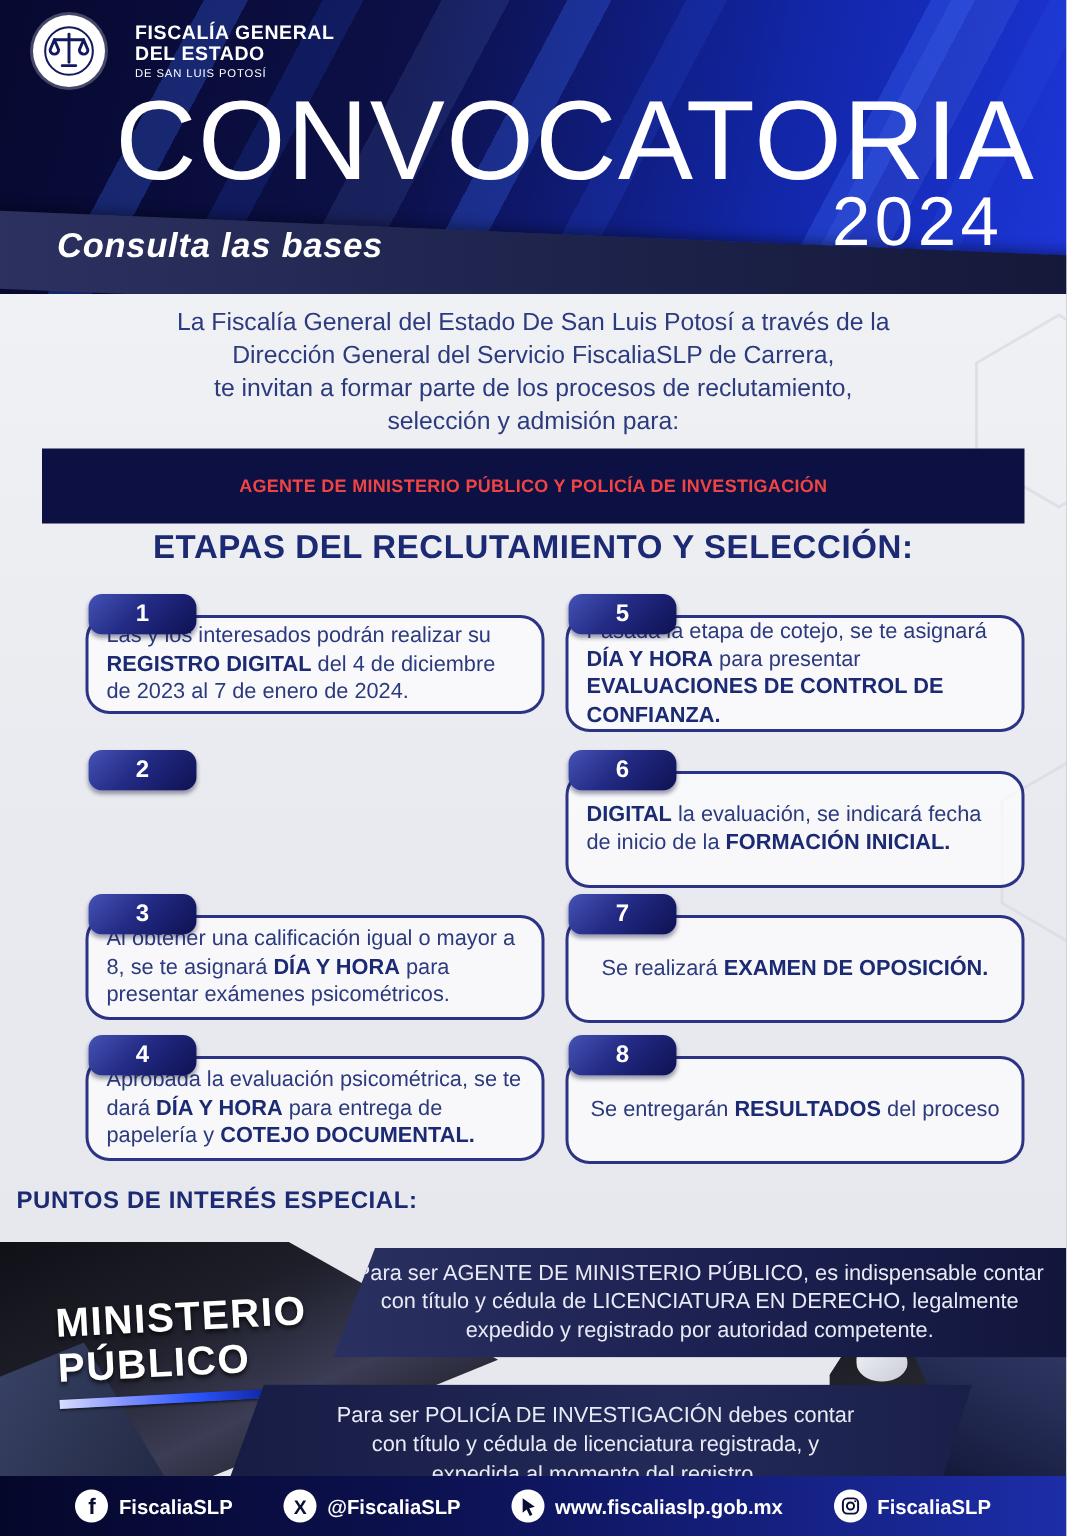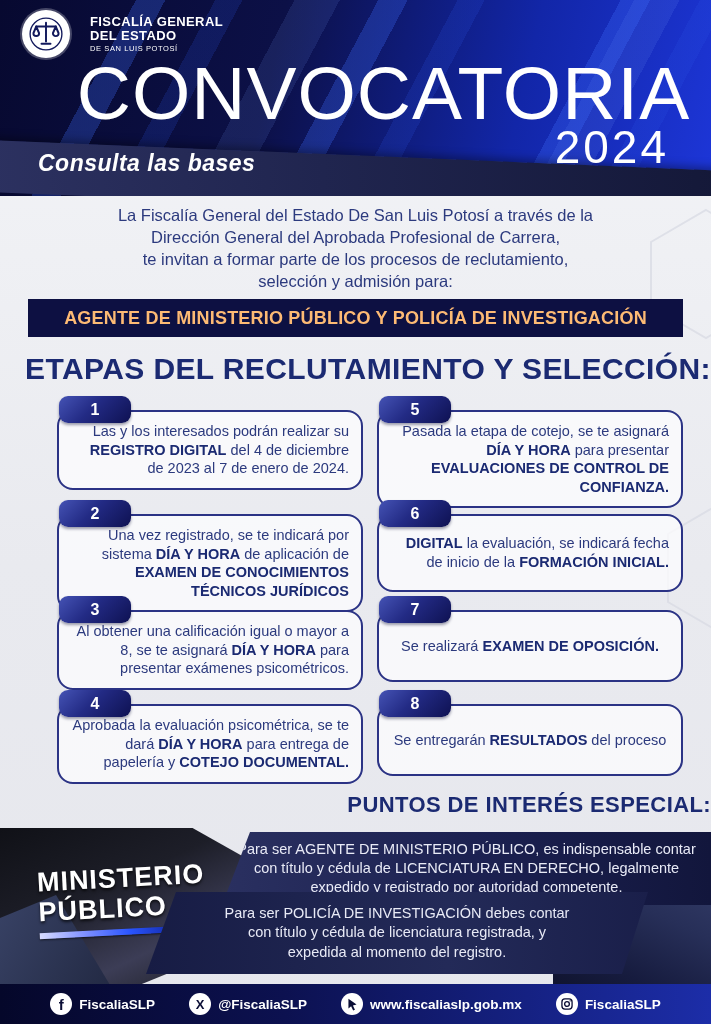--- a/index.html
+++ b/index.html
@@ -53,50 +53,50 @@
     padding:10px 0 0 48px; letter-spacing:.5px;
   }
   
   .hexes { position:absolute; right:-55px; top:200px; z-index:0; opacity:.75; }
   
   .intro {
     position:absolute; left:40px; right:40px; top:204px; z-index:2;
     text-align:center; color:#2c3a7e; font-size:16.5px; line-height:1.34;
   }
   .position-banner {
-    position:absolute; left:28px; right:28px; top:299px; height:38px; z-index:2;
-    background:#0d1042; color:#fdba74; display:flex; align-items:center; justify-content:center;
-    font-size:18px; font-weight:bold; letter-spacing:.2px; white-space:nowrap;
+    position:absolute; left:28px; right:28px; top:299px; height:50px; z-index:2;
+    background:#0d1042; color:#ef4444; display:flex; align-items:center; justify-content:center;
+    font-size:12px; font-weight:bold; letter-spacing:.2px; white-space:nowrap;
   }
   .stages-heading {
     position:absolute; left:0; right:0; top:352px; z-index:2;
-    text-align:right; color:#1b2a72; font-size:30px; font-weight:bold; letter-spacing:.4px;
+    text-align:center; color:#1b2a72; font-size:22px; font-weight:bold; letter-spacing:.4px;
   }
   
   .cell { position:absolute; width:306px; z-index:2; }
   .pill {
     position:absolute; left:2px; top:0; width:72px; height:27px; z-index:3;
     background:linear-gradient(135deg,#4553b5 0%,#232b85 45%,#0e1152 100%);
     border-radius:9px; color:#fff; font-size:16px; font-weight:bold;
     display:flex; align-items:center; justify-content:center;
     box-shadow:0 2px 3px rgba(10,13,50,.4);
   }
   .stage-box {
     position:relative; margin-top:14px;
     border:2px solid #2b3385; border-radius:16px;
     background:rgba(253,254,255,.72);
-    padding:10px 12px;
+    padding:0 12px;
     display:flex; align-items:center; justify-content:center;
-    text-align:right; color:#2c3a7e; font-size:14.5px; line-height:1.28;
+    text-align:left; color:#2c3a7e; font-size:14.5px; line-height:1.28;
   }
   .stage-box .bold { font-weight:bold; color:#1b2a72; }
   
   .special-heading {
-    position:absolute; left:0; right:0; top:792px; z-index:2;
-    text-align:right; color:#1b2a72; font-size:22px; font-weight:bold; letter-spacing:.4px;
+    position:absolute; left:11px; right:0; top:792px; z-index:2;
+    text-align:left; color:#1b2a72; font-size:16px; font-weight:bold; letter-spacing:.4px;
   }
   .photo-left {
     position:absolute; left:0; top:828px; width:332px; height:157px; z-index:1;
     background:linear-gradient(155deg,#101117 0%,#1d1e28 35%,#3c3d56 62%,#23242f 80%,#0d0e13 100%);
     clip-path:polygon(0 0, 58% 0, 100% 50%, 42% 100%, 0 100%);
   }
   .photo-left .arm {
     position:absolute; left:-10px; bottom:0; width:120px; height:90px;
     background:linear-gradient(120deg,#3a4468,#232a44);
     clip-path:polygon(0 30%, 55% 0, 100% 100%, 0 100%);
@@ -139,21 +139,21 @@
     display:flex; flex-direction:column; align-items:center; justify-content:center;
     font-size:14.5px; line-height:1.32; text-align:center;
     box-shadow:0 2px 6px rgba(10,12,40,.4);
   }
   .note-1 {
     left:222px; top:832px; width:489px; height:73px;
     background:linear-gradient(90deg,#2a3060 0%,#1b2050 55%,#12163c 100%);
     clip-path:polygon(28px 0, 100% 0, 100% 100%, 0 100%);
   }
   .note-2 {
-    left:146px; top:892px; width:502px; height:82px;
+    left:146px; top:923px; width:502px; height:82px;
     background:linear-gradient(90deg,#171c44 0%,#232a58 60%,#1a1f4a 100%);
     clip-path:polygon(30px 0, 100% 0, calc(100% - 26px) 100%, 0 100%);
   }
   
   .footer {
     position:absolute; left:0; bottom:0; width:711px; height:40px; z-index:4;
     background:linear-gradient(90deg,#05072a 0%,#0c1150 40%,#1c2da8 100%);
     display:flex; align-items:center; justify-content:center; gap:34px;
   }
   .social { display:flex; align-items:center; gap:7px; color:#fff; font-size:13.5px; font-weight:bold; }
@@ -195,43 +195,40 @@
     </div>
   </div>
 
   <svg class="hexes" width="180" height="480" viewBox="0 0 180 480">
     <polygon points="120,10 175,42 175,106 120,138 65,106 65,42" fill="none" stroke="#d9dbe4" stroke-width="2"></polygon>
     <polygon points="140,300 198,334 198,402 140,436 82,402 82,334" fill="none" stroke="#d9dbe4" stroke-width="2"></polygon>
   </svg>
 
   <div class="intro">
     <div>La Fiscalía General del Estado De San Luis Potosí a través de la</div>
-    <div>Dirección General del Aprobada Profesional de Carrera,</div>
+    <div>Dirección General del Servicio FiscaliaSLP de Carrera,</div>
     <div>te invitan a formar parte de los procesos de reclutamiento,</div>
     <div>selección y admisión para:</div>
   </div>
 
   <div class="position-banner">AGENTE DE MINISTERIO PÚBLICO Y POLICÍA DE INVESTIGACIÓN</div>
 
   <div class="stages-heading">ETAPAS DEL RECLUTAMIENTO Y SELECCIÓN:</div>
 
   <div class="cell" style="left:57px; top:396px;">
     <div class="pill">
         <span>1</span>
       </div>
     <div class="stage-box" style="min-height:66px;">
         <div><span>Las y los interesados podrán realizar su </span><span class="bold">REGISTRO DIGITAL</span><span> del 4 de diciembre de 2023 al 7 de enero de 2024.</span></div>
       </div>
   </div>
   <div class="cell" style="left:57px; top:500px;">
     <div class="pill">
         <span>2</span>
-      </div>
-    <div class="stage-box" style="min-height:86px;">
-        <div><span>Una vez registrado, se te indicará por sistema </span><span class="bold">DÍA Y HORA</span><span> de aplicación de </span><span class="bold">EXAMEN DE CONOCIMIENTOS TÉCNICOS JURÍDICOS</span></div>
       </div>
   </div>
   <div class="cell" style="left:57px; top:596px;">
     <div class="pill">
         <span>3</span>
       </div>
     <div class="stage-box" style="min-height:70px;">
         <div><span>Al obtener una calificación igual o mayor a 8, se te asignará </span><span class="bold">DÍA Y HORA</span><span> para presentar exámenes psicométricos.</span></div>
       </div>
   </div>

